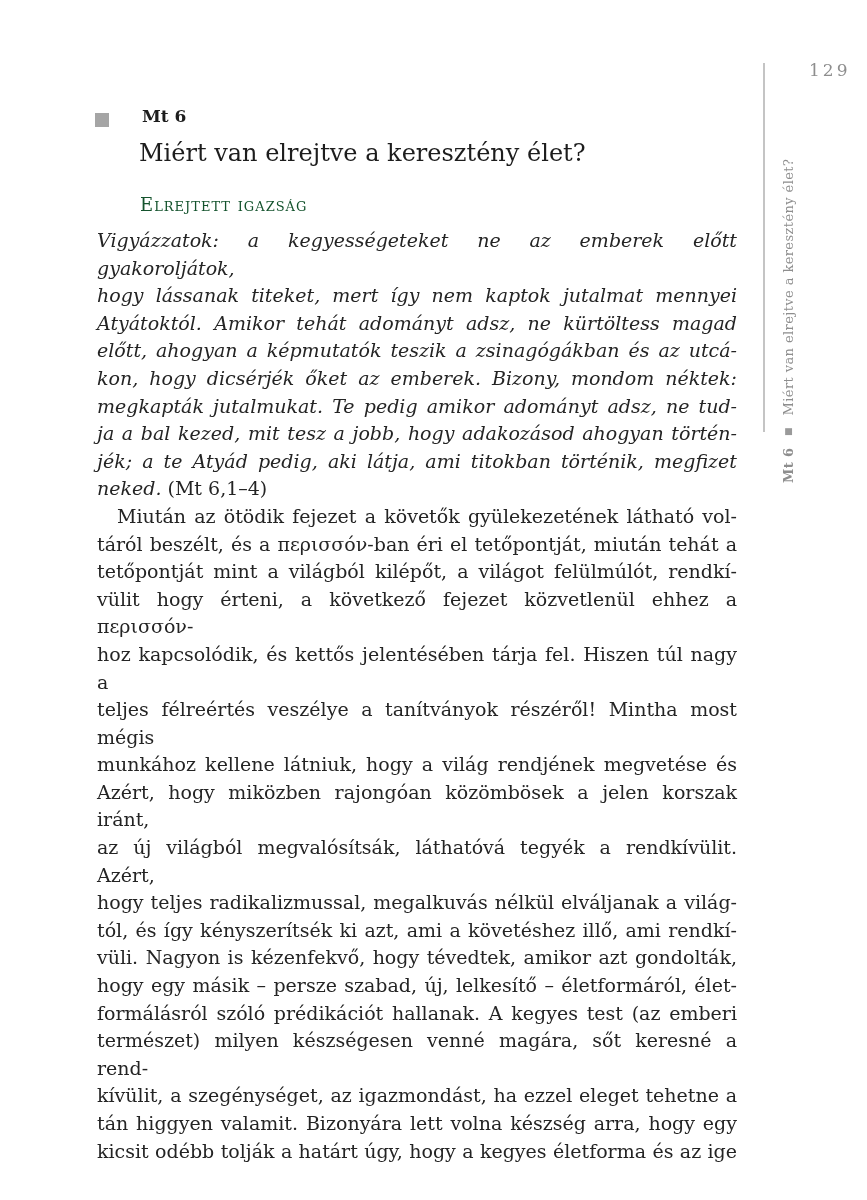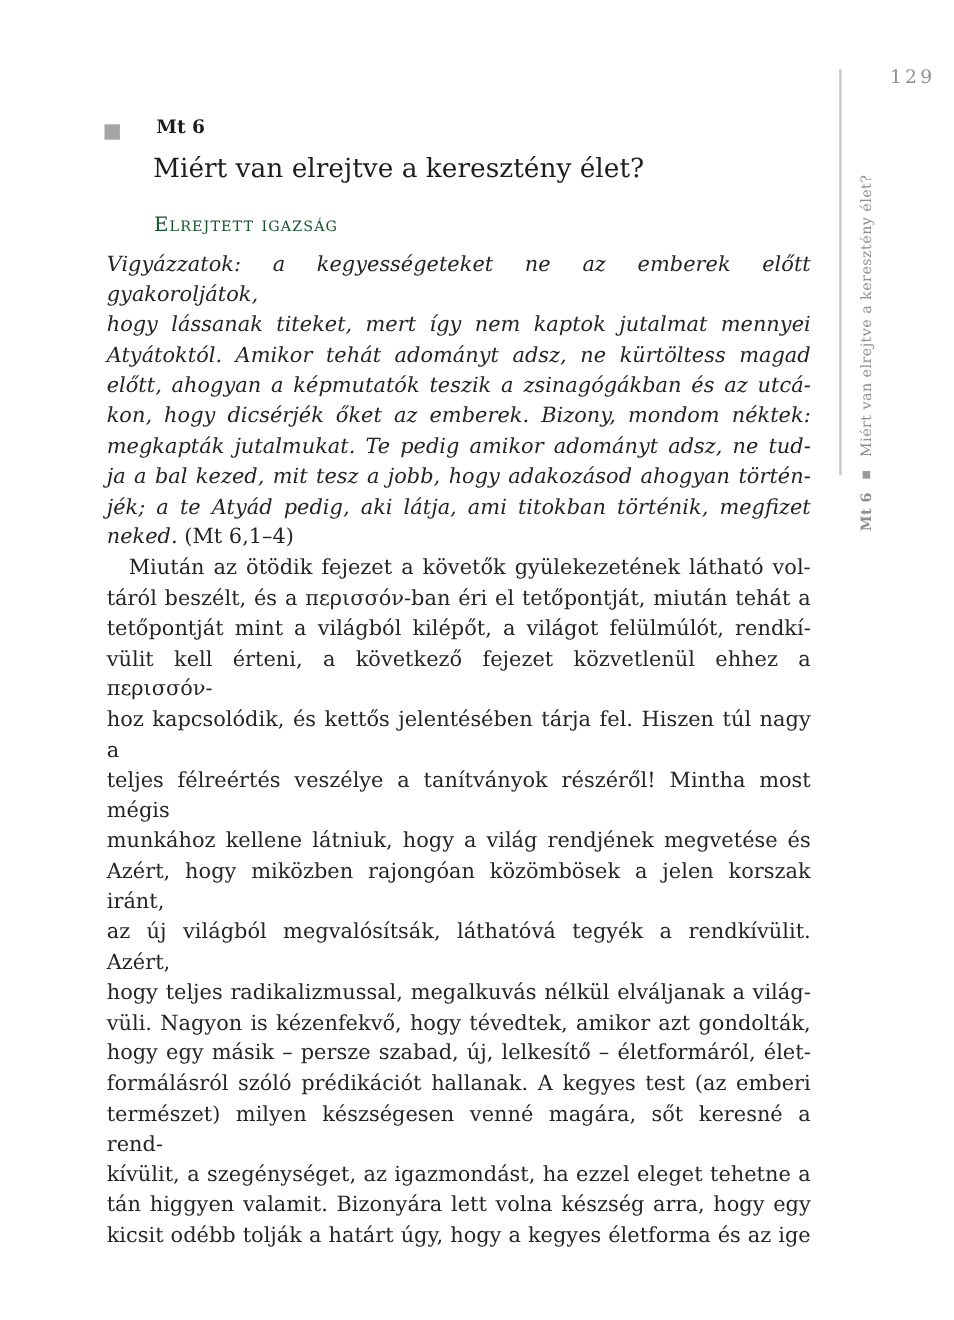--- a/index.html
+++ b/index.html
@@ -133,27 +133,28 @@
       <div class="line flush">
         <span>neked.</span>
         <span class="quote-ref">(Mt 6,1–4)</span>
       </div>
     </div>
 
     <div class="body-block">
         <div class="line">Miután az ötödik fejezet a követők gyülekezetének látható vol-</div>
         <div class="line">táról beszélt, és a περισσόν-ban éri el tetőpontját, miután tehát a</div>
         <div class="line">tetőpontját mint a világból kilépőt, a világot felülmúlót, rendkí-</div>
-        <div class="line">vülit kell érteni, a következő fejezet közvetlenül ehhez a περισσόν-</div>
+        <div class="line">vülit hogy érteni, a következő fejezet közvetlenül ehhez a περισσόν-</div>
         <div class="line">hoz kapcsolódik, és kettős jelentésében tárja fel. Hiszen túl nagy a</div>
         <div class="line">teljes félreértés veszélye a tanítványok részéről! Mintha most mégis</div>
         <div class="line">munkához kellene látniuk, hogy a világ rendjének megvetése és</div>
         <div class="line">Azért, hogy miközben rajongóan közömbösek a jelen korszak iránt,</div>
         <div class="line">az új világból megvalósítsák, láthatóvá tegyék a rendkívülit. Azért,</div>
         <div class="line">hogy teljes radikalizmussal, megalkuvás nélkül elváljanak a világ-</div>
+        <div class="line">tól, és így kényszerítsék ki azt, ami a követéshez illő, ami rendkí-</div>
         <div class="line">vüli. Nagyon is kézenfekvő, hogy tévedtek, amikor azt gondolták,</div>
         <div class="line">hogy egy másik – persze szabad, új, lelkesítő – életformáról, élet-</div>
         <div class="line">formálásról szóló prédikációt hallanak. A kegyes test (az emberi</div>
         <div class="line">természet) milyen készségesen venné magára, sőt keresné a rend-</div>
         <div class="line">kívülit, a szegénységet, az igazmondást, ha ezzel eleget tehetne a</div>
         <div class="line">tán higgyen valamit. Bizonyára lett volna készség arra, hogy egy</div>
         <div class="line">kicsit odébb tolják a határt úgy, hogy a kegyes életforma és az ige</div>
       </div>
 
   </div>

